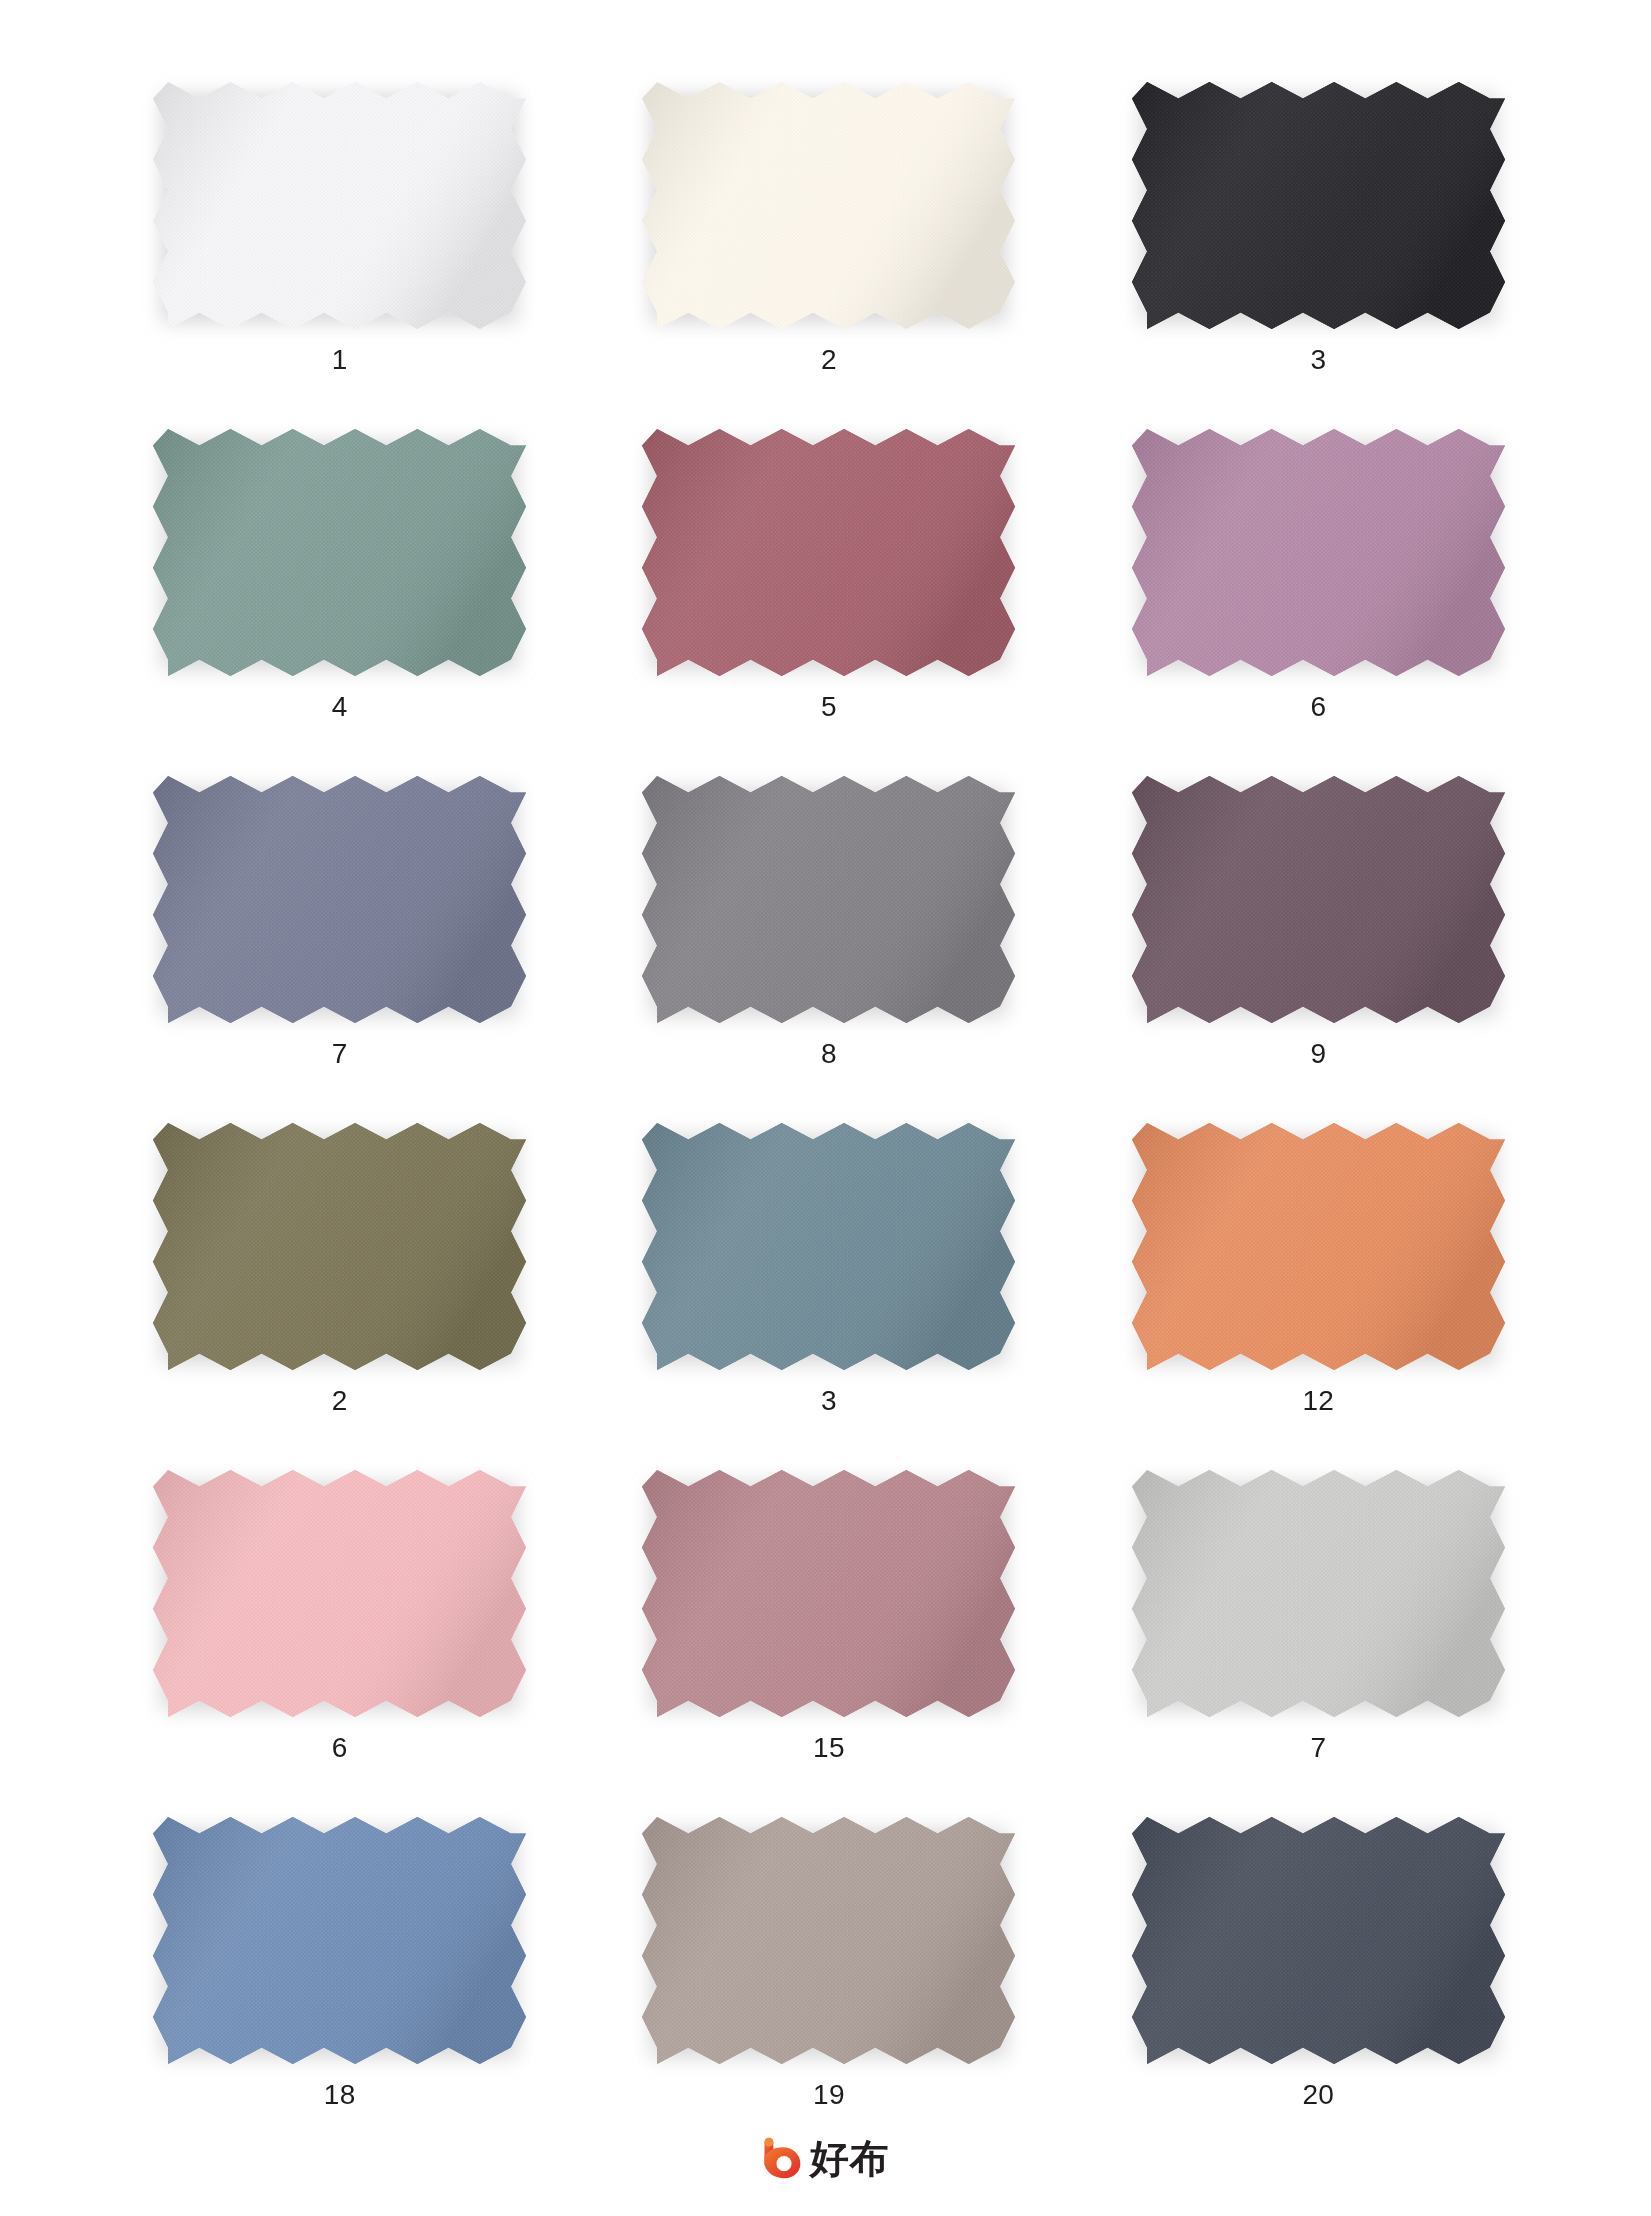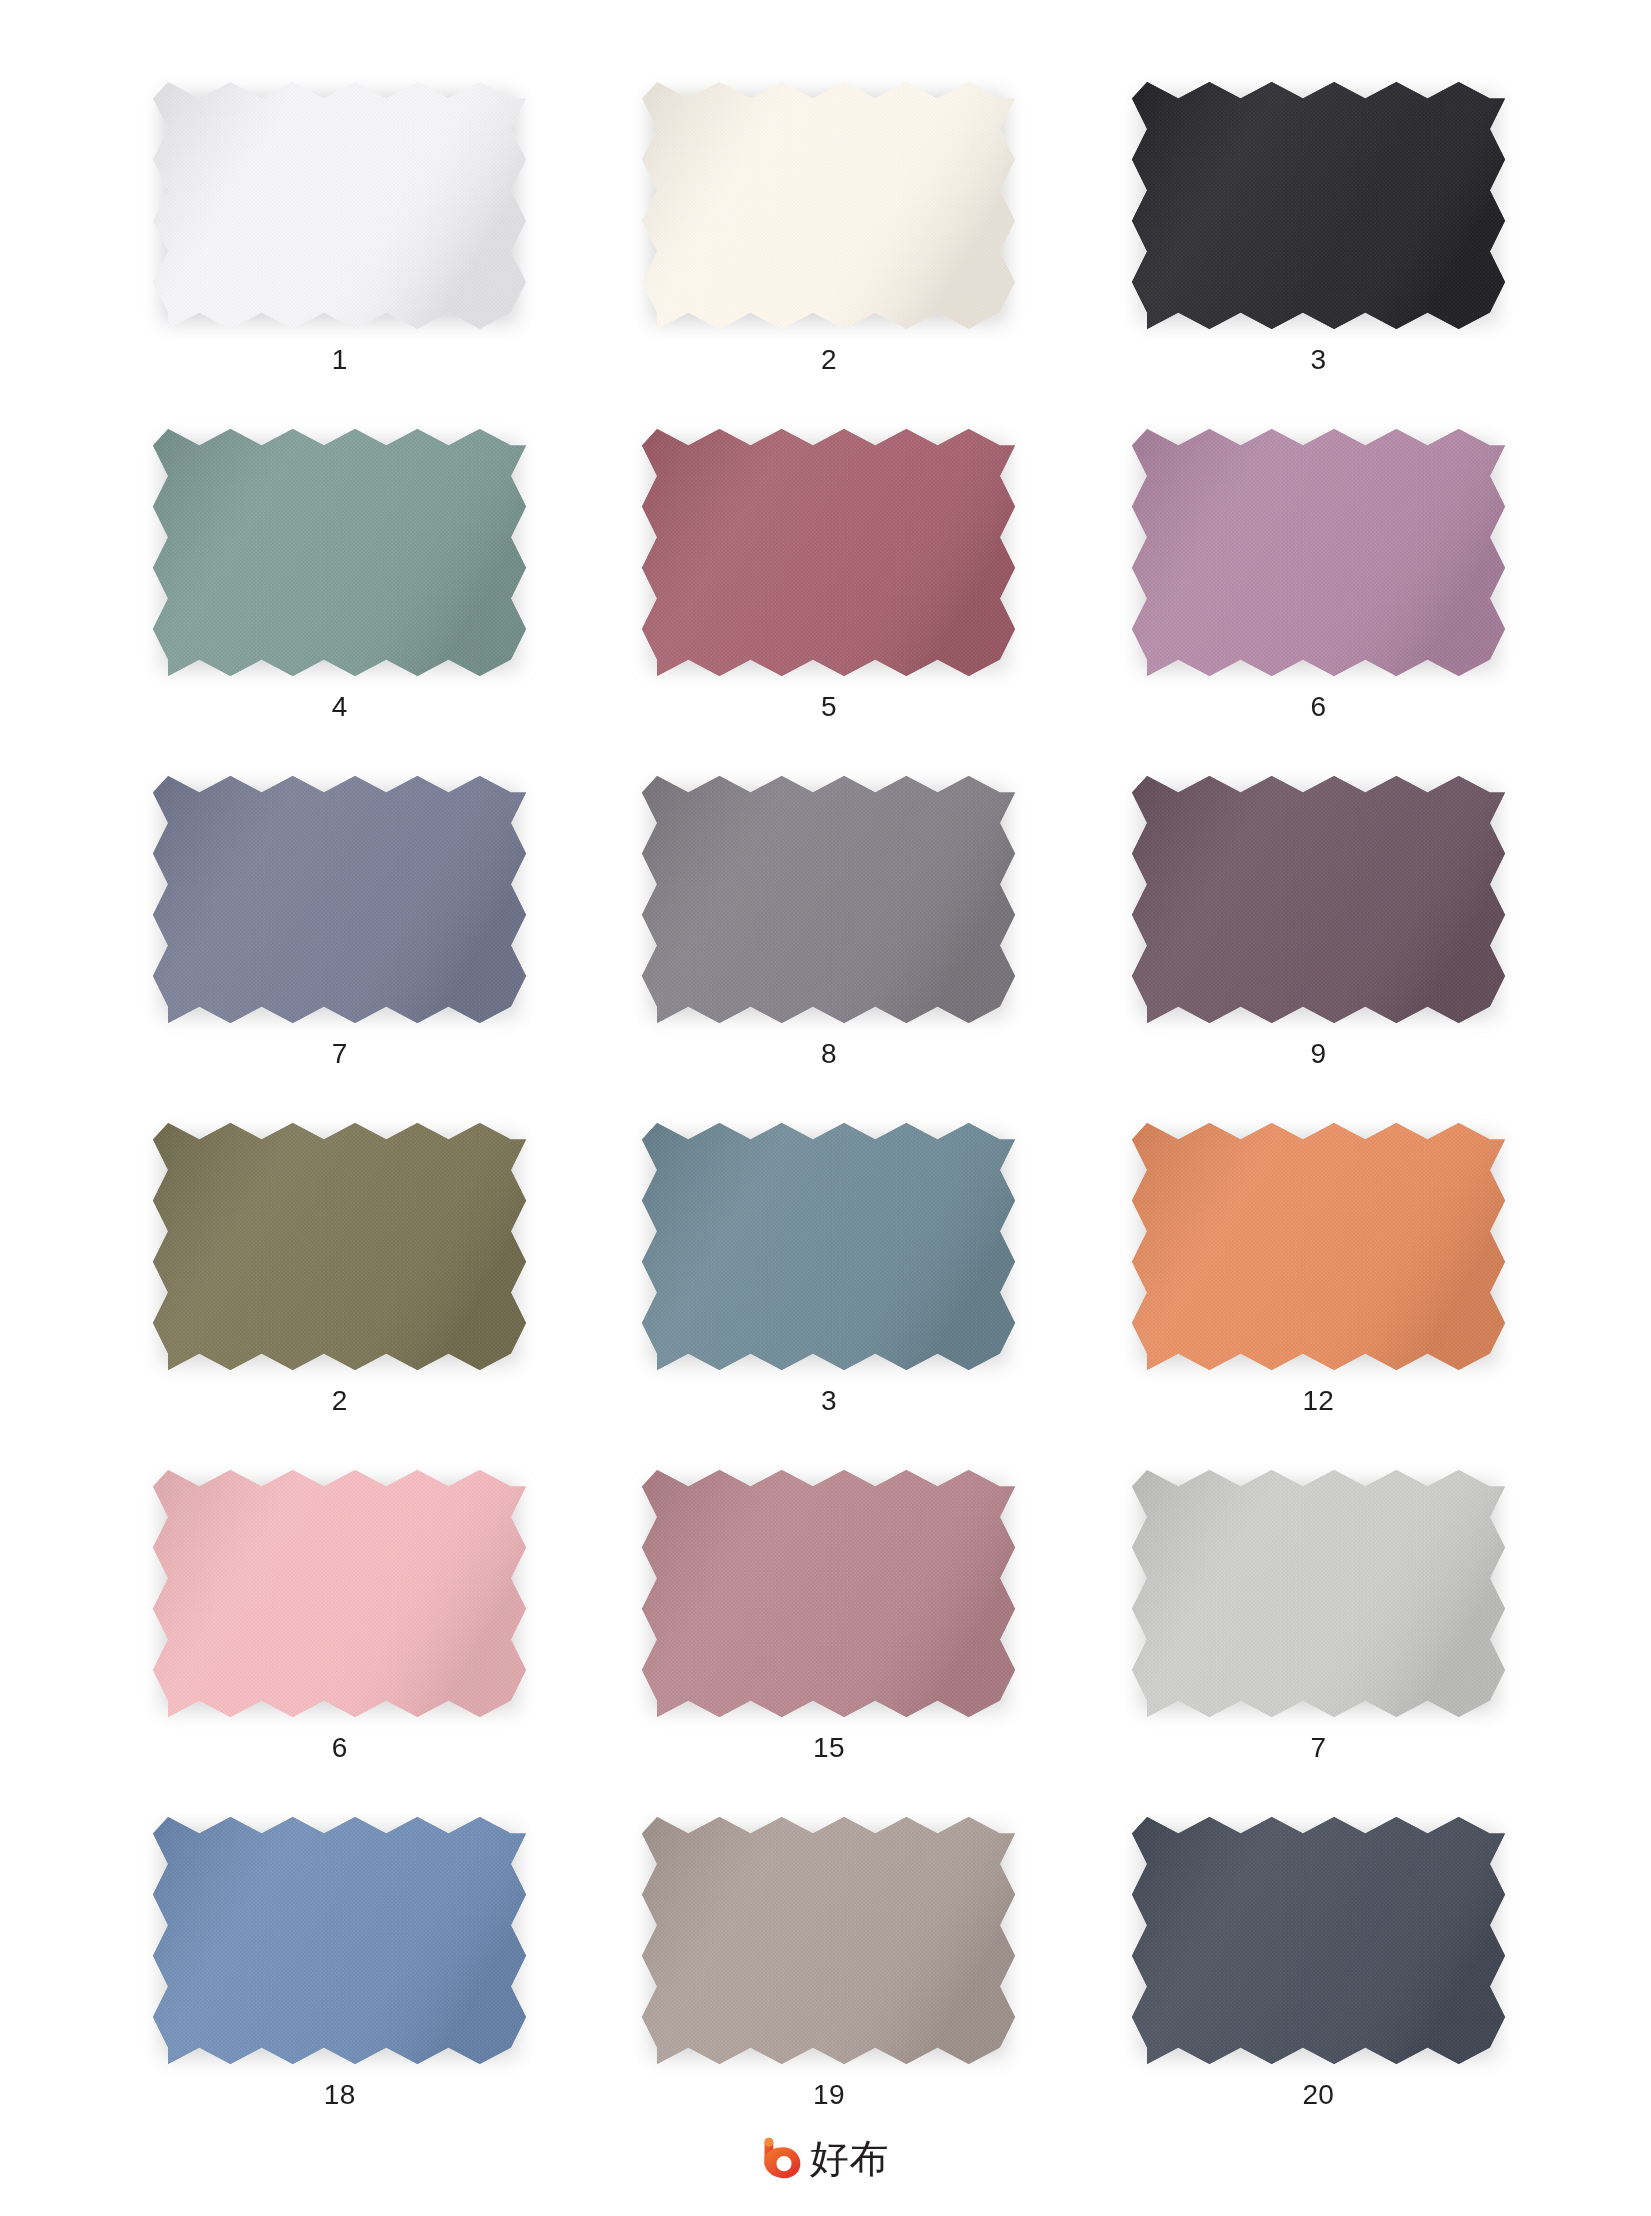--- a/index.html
+++ b/index.html
@@ -96,21 +96,21 @@
     align-items: center;
   }
   .logo {
     display: flex;
     align-items: center;
     gap: 8.8px;
   }
   .logo-mark { width: 39px; height: 42px; display: block; }
   .logo-text {
     font-family: "Liberation Sans", sans-serif;
-    font-weight: 400;
+    font-weight: 700;
     font-size: 39px;
     line-height: 1;
     color: #231f20;
     letter-spacing: 0.6px;
   }
 </style>
 </head>
 <body>
 
 <div class="page">

